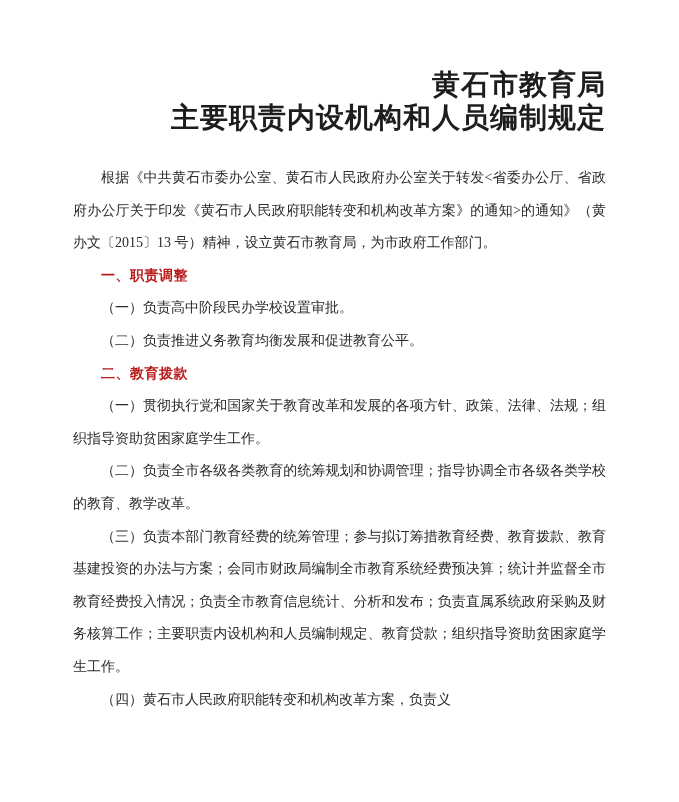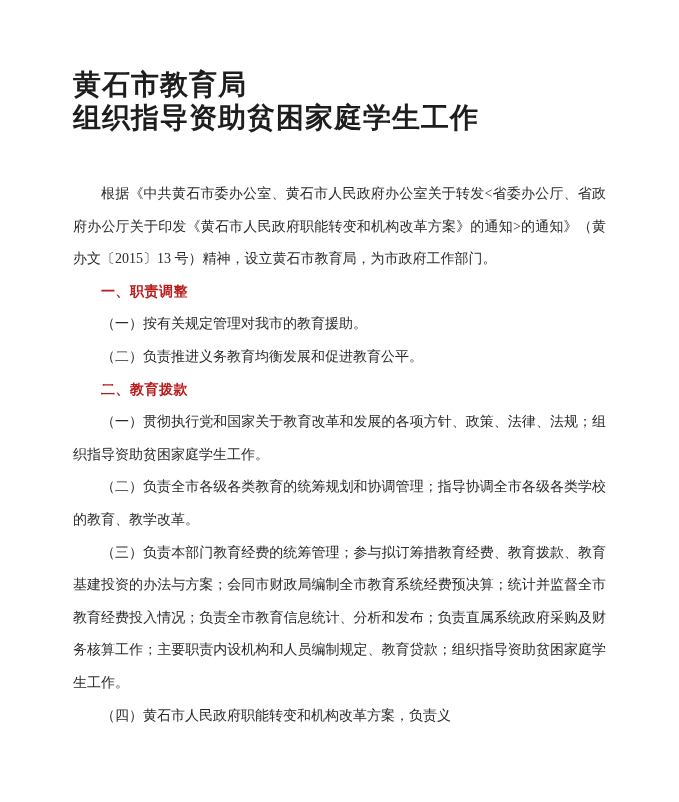--- a/index.html
+++ b/index.html
@@ -13,25 +13,25 @@
     position: relative;
     width: 679px;
     height: 802px;
     background: #ffffff;
     overflow: hidden;
     padding: 68px 73px 0 73px;
     color: #262626;
   }
 
   .doc-title {
-    text-align: left;
+    text-align: right;
     font-weight: bold;
     font-size: 28px;
     line-height: 33px;
-    margin-bottom: 44px;
+    margin-bottom: 28px;
     letter-spacing: 1px;
     color: #1d1d1d;
   }
 
   .doc-title .title-line {
     display: block;
   }
 
   .doc-body {
     font-size: 14px;
@@ -52,29 +52,29 @@
     letter-spacing: 0.5px;
   }
 </style>
 </head>
 <body>
 
 <div class="page">
 
   <h1 class="doc-title">
     <span class="title-line">黄石市教育局</span>
-    <span class="title-line">组织指导资助贫困家庭学生工作</span>
+    <span class="title-line">主要职责内设机构和人员编制规定</span>
   </h1>
 
   <div class="doc-body">
     <p class="para">根据《中共黄石市委办公室、黄石市人民政府办公室关于转发&lt;省委办公厅、省政府办公厅关于印发《黄石市人民政府职能转变和机构改革方案》的通知&gt;的通知》（黄办文〔2015〕13 号）精神，设立黄石市教育局，为市政府工作部门。</p>
 
     <p class="para heading">一、职责调整</p>
 
-    <p class="para">（一）按有关规定管理对我市的教育援助。</p>
+    <p class="para">（一）负责高中阶段民办学校设置审批。</p>
 
     <p class="para">（二）负责推进义务教育均衡发展和促进教育公平。</p>
 
     <p class="para heading">二、教育拨款</p>
 
     <p class="para">（一）贯彻执行党和国家关于教育改革和发展的各项方针、政策、法律、法规；组织指导资助贫困家庭学生工作。</p>
 
     <p class="para">（二）负责全市各级各类教育的统筹规划和协调管理；指导协调全市各级各类学校的教育、教学改革。</p>
 
     <p class="para">（三）负责本部门教育经费的统筹管理；参与拟订筹措教育经费、教育拨款、教育基建投资的办法与方案；会同市财政局编制全市教育系统经费预决算；统计并监督全市教育经费投入情况；负责全市教育信息统计、分析和发布；负责直属系统政府采购及财务核算工作；主要职责内设机构和人员编制规定、教育贷款；组织指导资助贫困家庭学生工作。</p>

